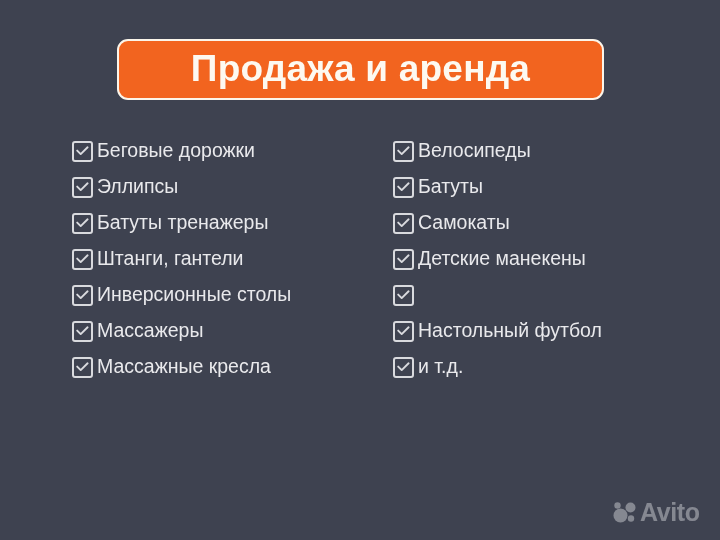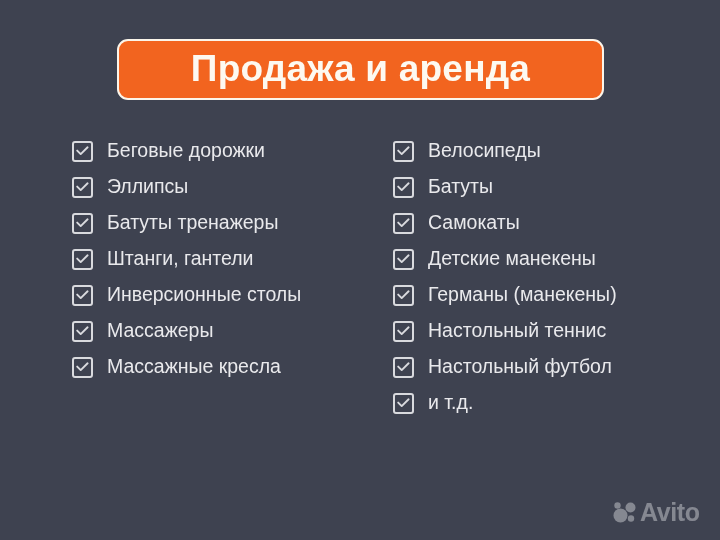--- a/index.html
+++ b/index.html
@@ -76,21 +76,21 @@
     height: 21px;
     box-sizing: border-box;
     border: 2px solid #d9dade;
     border-radius: 3px;
     display: flex;
     align-items: center;
     justify-content: center;
   }
   .checkbox svg { display: block; }
   .check-label {
-    margin-left: 14px;
+    margin-left: 4px;
     color: #e9e9ec;
     font-size: 19.5px;
     line-height: 1;
     white-space: nowrap;
   }
 
   
   .watermark {
     position: absolute;
     left: 613px;
@@ -211,29 +211,20 @@
             </svg>
           </span>
           <span class="check-label">Детские манекены</span>
         </div>
         <div class="check-row">
           <span class="checkbox">
             <svg width="13" height="10" viewBox="0 0 13 10">
               <path d="M1.2 4.6 L4.7 8.1 L11.6 1.3" fill="none" stroke="#d9dade" stroke-width="1.9" stroke-linecap="round" stroke-linejoin="round"></path>
             </svg>
           </span>
-          <span class="check-label">Германы (манекены)</span>
-        </div>
-        <div class="check-row">
-          <span class="checkbox">
-            <svg width="13" height="10" viewBox="0 0 13 10">
-              <path d="M1.2 4.6 L4.7 8.1 L11.6 1.3" fill="none" stroke="#d9dade" stroke-width="1.9" stroke-linecap="round" stroke-linejoin="round"></path>
-            </svg>
-          </span>
-          <span class="check-label">Настольный теннис</span>
         </div>
         <div class="check-row">
           <span class="checkbox">
             <svg width="13" height="10" viewBox="0 0 13 10">
               <path d="M1.2 4.6 L4.7 8.1 L11.6 1.3" fill="none" stroke="#d9dade" stroke-width="1.9" stroke-linecap="round" stroke-linejoin="round"></path>
             </svg>
           </span>
           <span class="check-label">Настольный футбол</span>
         </div>
         <div class="check-row">

